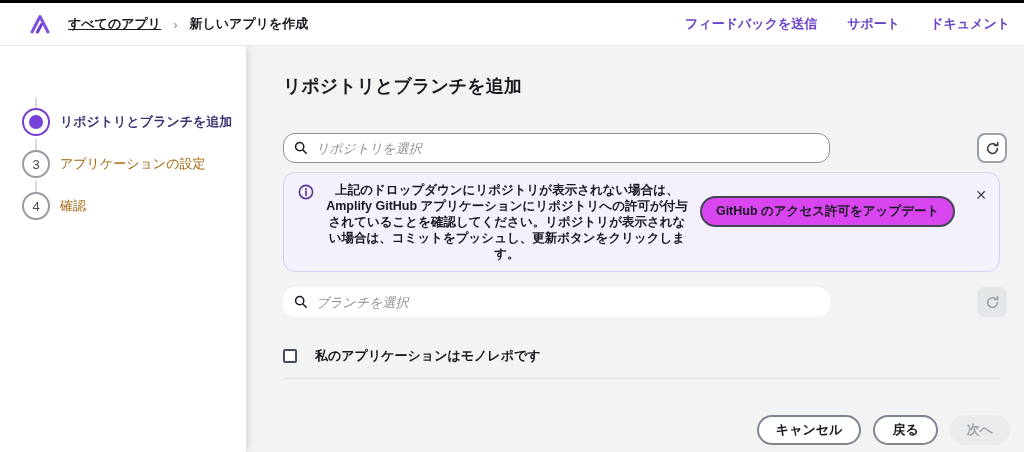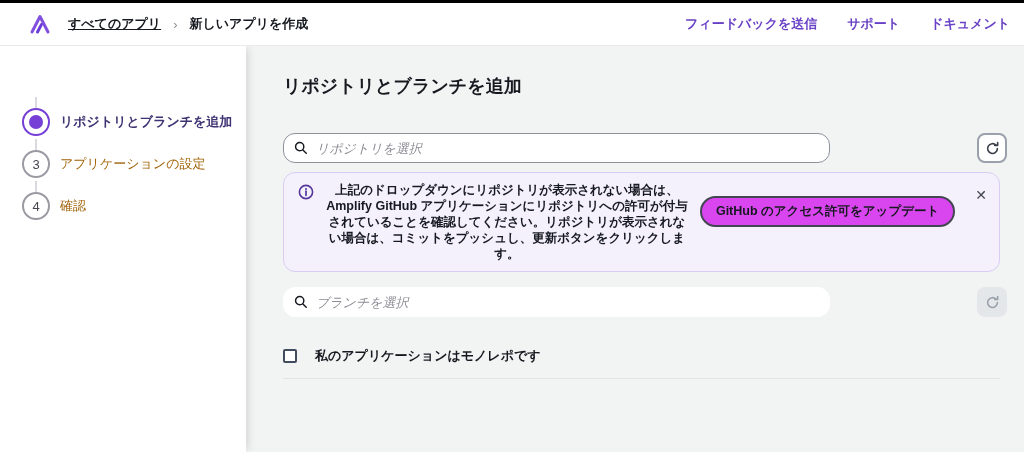--- a/index.html
+++ b/index.html
@@ -192,14 +192,19 @@
           <path d="M13.5 1.6 L13.5 4.7 L10.4 4.7" fill="none" stroke="currentColor" stroke-width="1.7" stroke-linecap="round" stroke-linejoin="round"></path>
         </svg>
     </div>
 
     <div class="check-row">
       <div class="checkbox"></div>
       <span class="check-label">私のアプリケーションはモノレポです</span>
     </div>
 
     <div class="divider"></div>
+    <div class="footer">
+      <button class="btn btn-outline">キャンセル</button>
+      <button class="btn btn-outline">戻る</button>
+      <button class="btn btn-disabled">次へ</button>
+    </div>
   </div>
 </div>
 
 </body></html>

